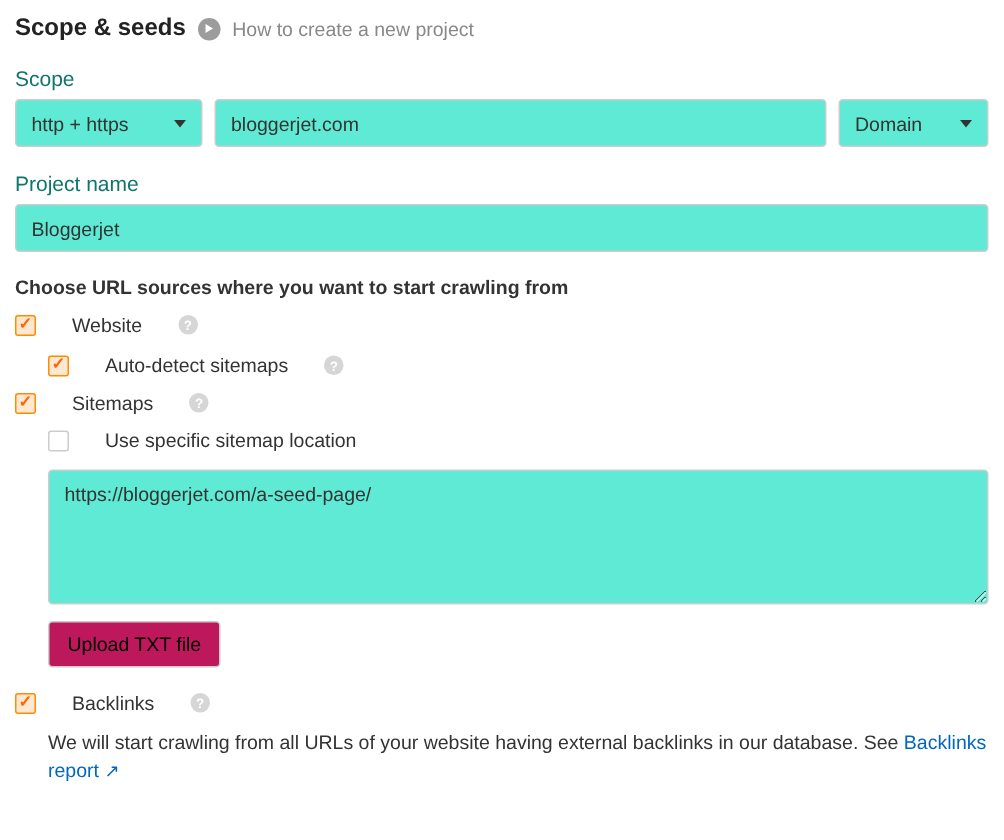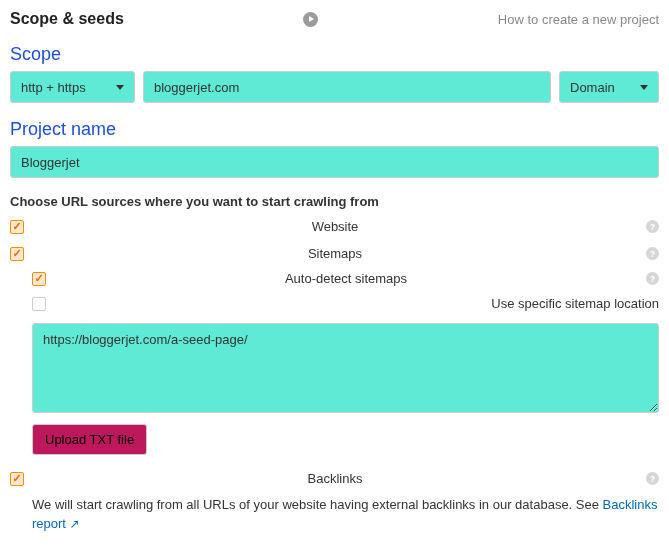--- a/index.html
+++ b/index.html
@@ -1,15 +1,15 @@
 <!DOCTYPE html>
 <html><head>
 <meta charset="utf-8">
 <style>
-  * { box-sizing: border-box; margin: 0; padding: 0; justify-content: space-between; }
+  * { box-sizing: border-box; margin: 0; padding: 0; }
   body {
     font-family: Arial, Helvetica, sans-serif;
     font-size: 13px;
     color: #333;
     width: 669px;
     padding: 10px 10px 16px 10px;
     background: #fff;
   }
   .section-header {
     display: flex;
@@ -38,22 +38,22 @@
     border-top: 3px solid transparent;
     border-bottom: 3px solid transparent;
     margin-left: 1px;
   }
   .help-link {
     color: #888;
     font-size: 13px;
     text-decoration: none;
   }
   .field-label {
-    font-size: 18px;
-    color: #1d4ed8;
+    font-size: 14px;
+    color: #0f766e;
     margin-bottom: 6px;
     display: block;
   }
   .row {
     display: flex;
     gap: 8px;
     margin-bottom: 16px;
   }
   .select, .input, .textarea {
     border: 1px solid #ccc;
@@ -188,28 +188,28 @@
 
 <div class="group">
   <div class="check-row">
     <span class="checkbox checked"></span>
     <span class="check-label">Website</span>
     <span class="help-icon"></span>
   </div>
 </div>
 
 <div class="group">
+  <div class="check-row indent">
+    <span class="checkbox checked"></span>
+    <span class="check-label">Auto-detect sitemaps</span>
+    <span class="help-icon"></span>
+  </div>
   <div class="check-row">
     <span class="checkbox checked"></span>
     <span class="check-label">Sitemaps</span>
-    <span class="help-icon"></span>
-  </div>
-  <div class="check-row indent">
-    <span class="checkbox checked"></span>
-    <span class="check-label">Auto-detect sitemaps</span>
     <span class="help-icon"></span>
   </div>
   <div class="check-row indent">
     <span class="checkbox"></span>
     <span class="check-label">Use specific sitemap location</span>
   </div>
 </div>
 
 <div class="group">
   <div class="indent-block">

